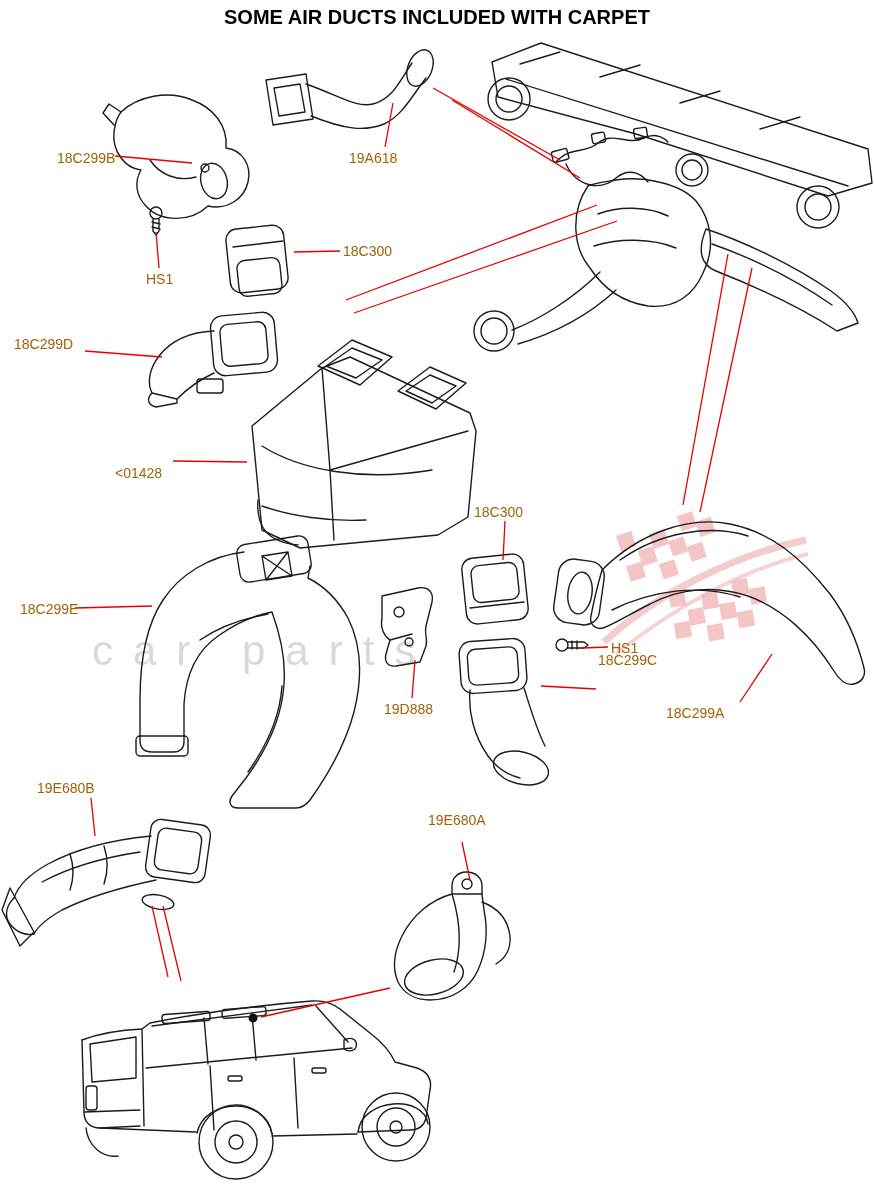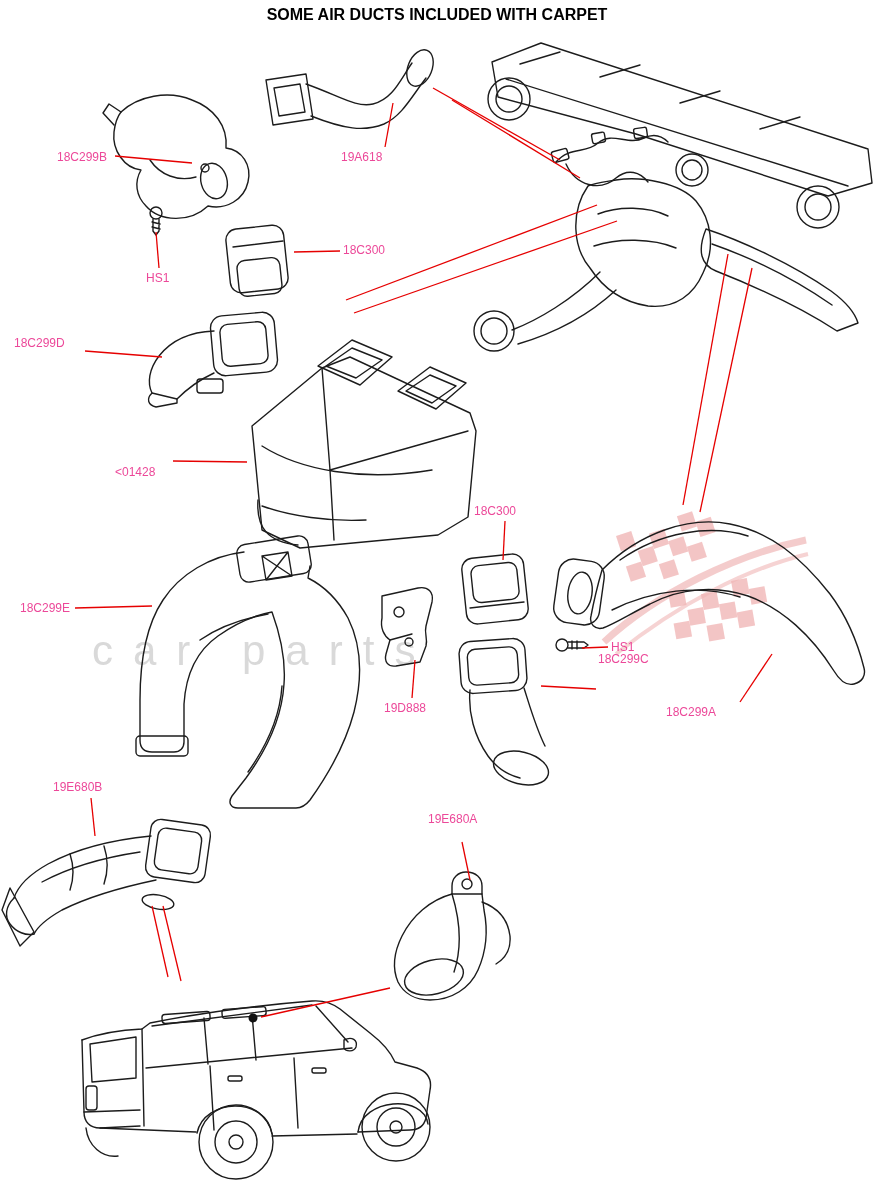--- a/index.html
+++ b/index.html
@@ -1,20 +1,20 @@
 <!DOCTYPE html>
 <html><head>
 <meta charset="utf-8">
 <style>
   html,body{margin:0;padding:0;background:#fff;}
   .stage{position:relative;width:874px;height:1200px;overflow:hidden;background:#fff;
          font-family:"Liberation Sans",sans-serif;}
   .title{position:absolute;top:6px;left:0;width:100%;text-align:center;
-         font-size:16px;font-weight:bold;color:#000;z-index:3;}
-  .part-label{position:absolute;color:#ec4899;font-size:12px;white-space:nowrap;z-index:3;
+         font-size:20px;font-weight:bold;color:#000;z-index:3;}
+  .part-label{position:absolute;color:#a16207;font-size:14px;white-space:nowrap;z-index:3;
               cursor:pointer;}
   .wm-primary{position:absolute;left:58px;top:492px;font-size:112px;font-weight:bold;
               color:#f2b6b6;opacity:.8;letter-spacing:2px;z-index:0;line-height:1;}
   .wm-secondary{position:absolute;left:92px;top:630px;font-size:42px;color:#d9d9d9;
                 letter-spacing:20px;z-index:0;line-height:1;}
   .wm-flags{position:absolute;left:598px;top:490px;z-index:0;}
   svg.art{position:absolute;top:0;left:0;z-index:1;pointer-events:none;}
 </style>
 </head>
 <body>
@@ -234,27 +234,27 @@
       <path d="M91,798 L95,836"></path>
       <path d="M152,906 L168,977"></path>
       <path d="M163,906 L181,981"></path>
       <path d="M462,842 L470,880"></path>
       <path d="M390,988 L261,1017"></path>
       <circle cx="253" cy="1018" r="4.5" fill="#111" stroke="none"></circle>
     </g>
   </svg>
 
   <div class="part-label" style="left:57px;top:150px">18C299B</div>
-  <div class="part-label" style="left:341px;top:150px">19A618</div>
+  <div class="part-label" style="left:349px;top:150px">19A618</div>
   <div class="part-label" style="left:146px;top:271px">HS1</div>
   <div class="part-label" style="left:343px;top:243px">18C300</div>
   <div class="part-label" style="left:14px;top:336px">18C299D</div>
   <div class="part-label" style="left:115px;top:465px">&lt;01428</div>
   <div class="part-label" style="left:474px;top:504px">18C300</div>
   <div class="part-label" style="left:20px;top:601px">18C299E</div>
   <div class="part-label" style="left:611px;top:640px">HS1</div>
   <div class="part-label" style="left:384px;top:701px">19D888</div>
   <div class="part-label" style="left:598px;top:652px">18C299C</div>
   <div class="part-label" style="left:666px;top:705px">18C299A</div>
-  <div class="part-label" style="left:53px;top:780px">19E680B</div>
+  <div class="part-label" style="left:37px;top:780px">19E680B</div>
   <div class="part-label" style="left:428px;top:812px">19E680A</div>
 
 </div>
 
 </body></html>

